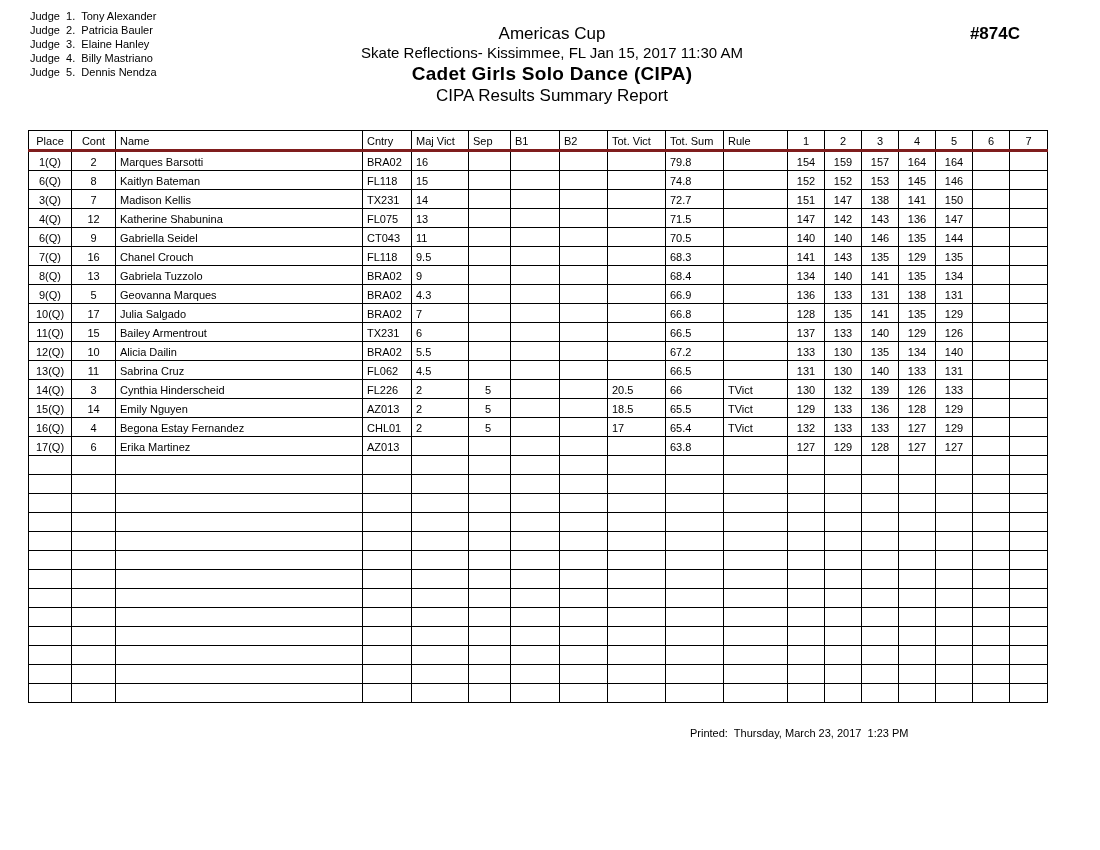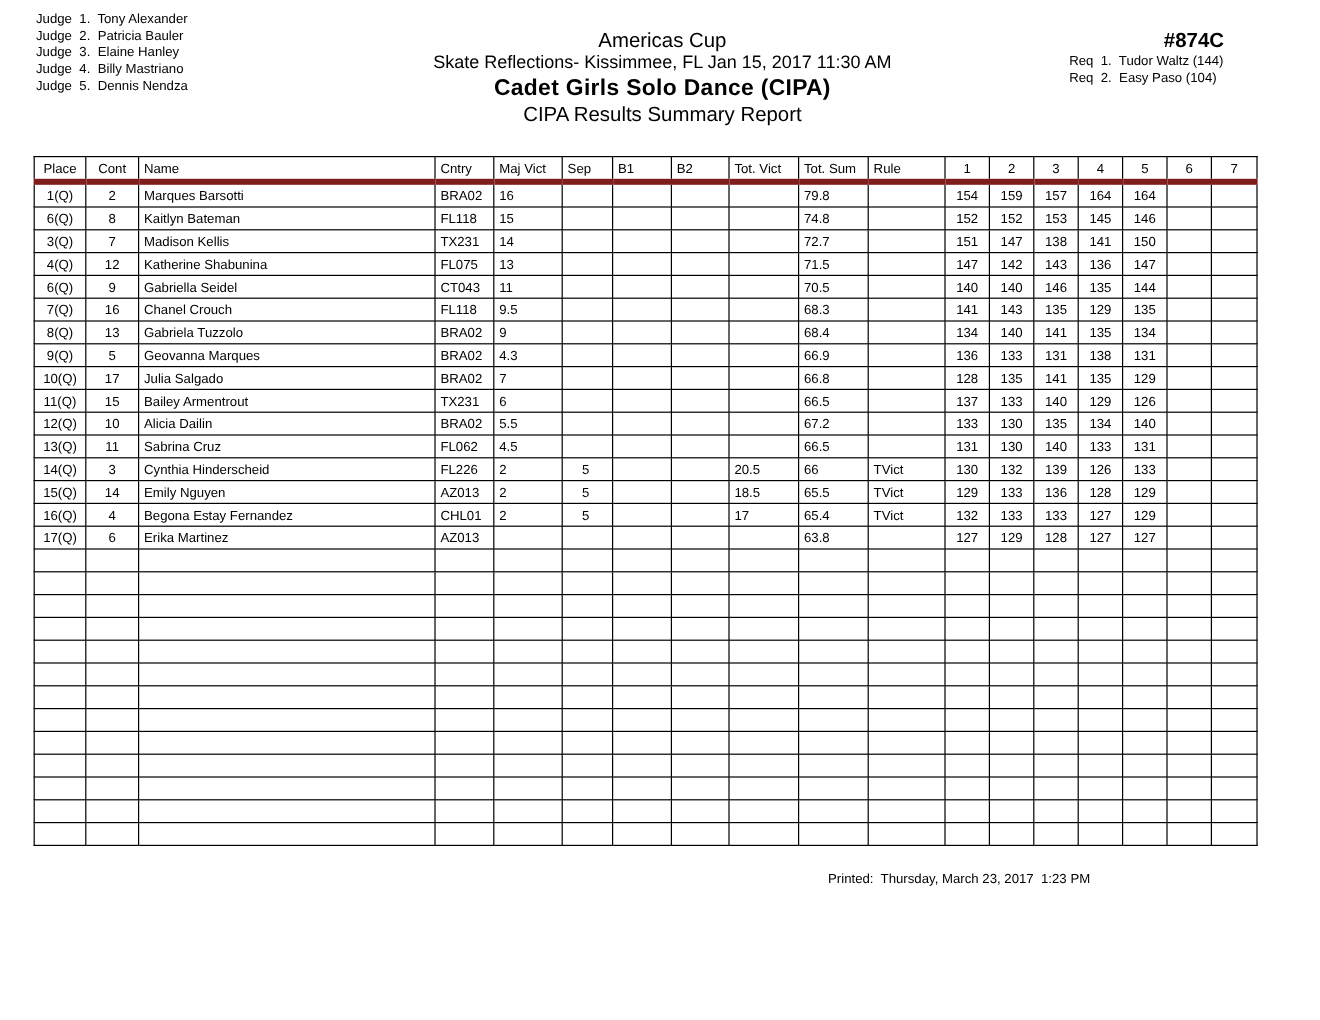--- a/index.html
+++ b/index.html
@@ -15,21 +15,21 @@
   .right-head { position: absolute; left: 884px; width: 160px; top: 24px; }
   .ev-num { font-size: 17px; font-weight: bold; text-align: right; padding-right: 24px; line-height: 20px; }
   .reqs { font-size: 11px; line-height: 14px; padding-left: 7px; }
   .reqs div { white-space: pre; }
 
   table.results { position: absolute; left: 28px; top: 130px; border-collapse: collapse;
                   table-layout: fixed; font-size: 11px; }
   table.results td, table.results th { border: 1px solid #000; height: 18px; padding: 0 0 0 4px;
                   font-weight: normal; white-space: nowrap; overflow: hidden; vertical-align: bottom;
                   line-height: 16px; }
-  table.results thead th { border-bottom: 5px solid #7f1d1d; text-align: left; }
+  table.results thead th { border-bottom: 3px solid #7f1d1d; text-align: left; }
   table.results th.c, table.results td.c { text-align: center; padding: 0; }
   table.results td.sep-cell { padding-left: 16px; }
   .printed { position: absolute; left: 690px; top: 727px; font-size: 11px; white-space: pre; }
 </style>
 </head>
 <body>
 
 <div class="judges">
   <div>Judge  1.  Tony Alexander</div>
   <div>Judge  2.  Patricia Bauler</div>
@@ -40,24 +40,20 @@
 
 <div class="center-head">
   <div class="ev-title">Americas Cup</div>
   <div class="ev-venue">Skate Reflections- Kissimmee, FL  Jan 15, 2017  11:30 AM</div>
   <div class="ev-cat">Cadet Girls Solo Dance (CIPA)</div>
   <div class="ev-report">CIPA Results Summary Report</div>
 </div>
 
 <div class="right-head">
   <div class="ev-num">#874C</div>
-  <div class="reqs">
-    <div>Req  1.  Tudor Waltz (144)</div>
-    <div>Req  2.  Easy Paso (104)</div>
-  </div>
 </div>
 
 <table class="results">
   <colgroup>
     <col style="width:43px">
       <col style="width:44px">
       <col style="width:247px">
       <col style="width:49px">
     <col style="width:57px">
       <col style="width:42px">

